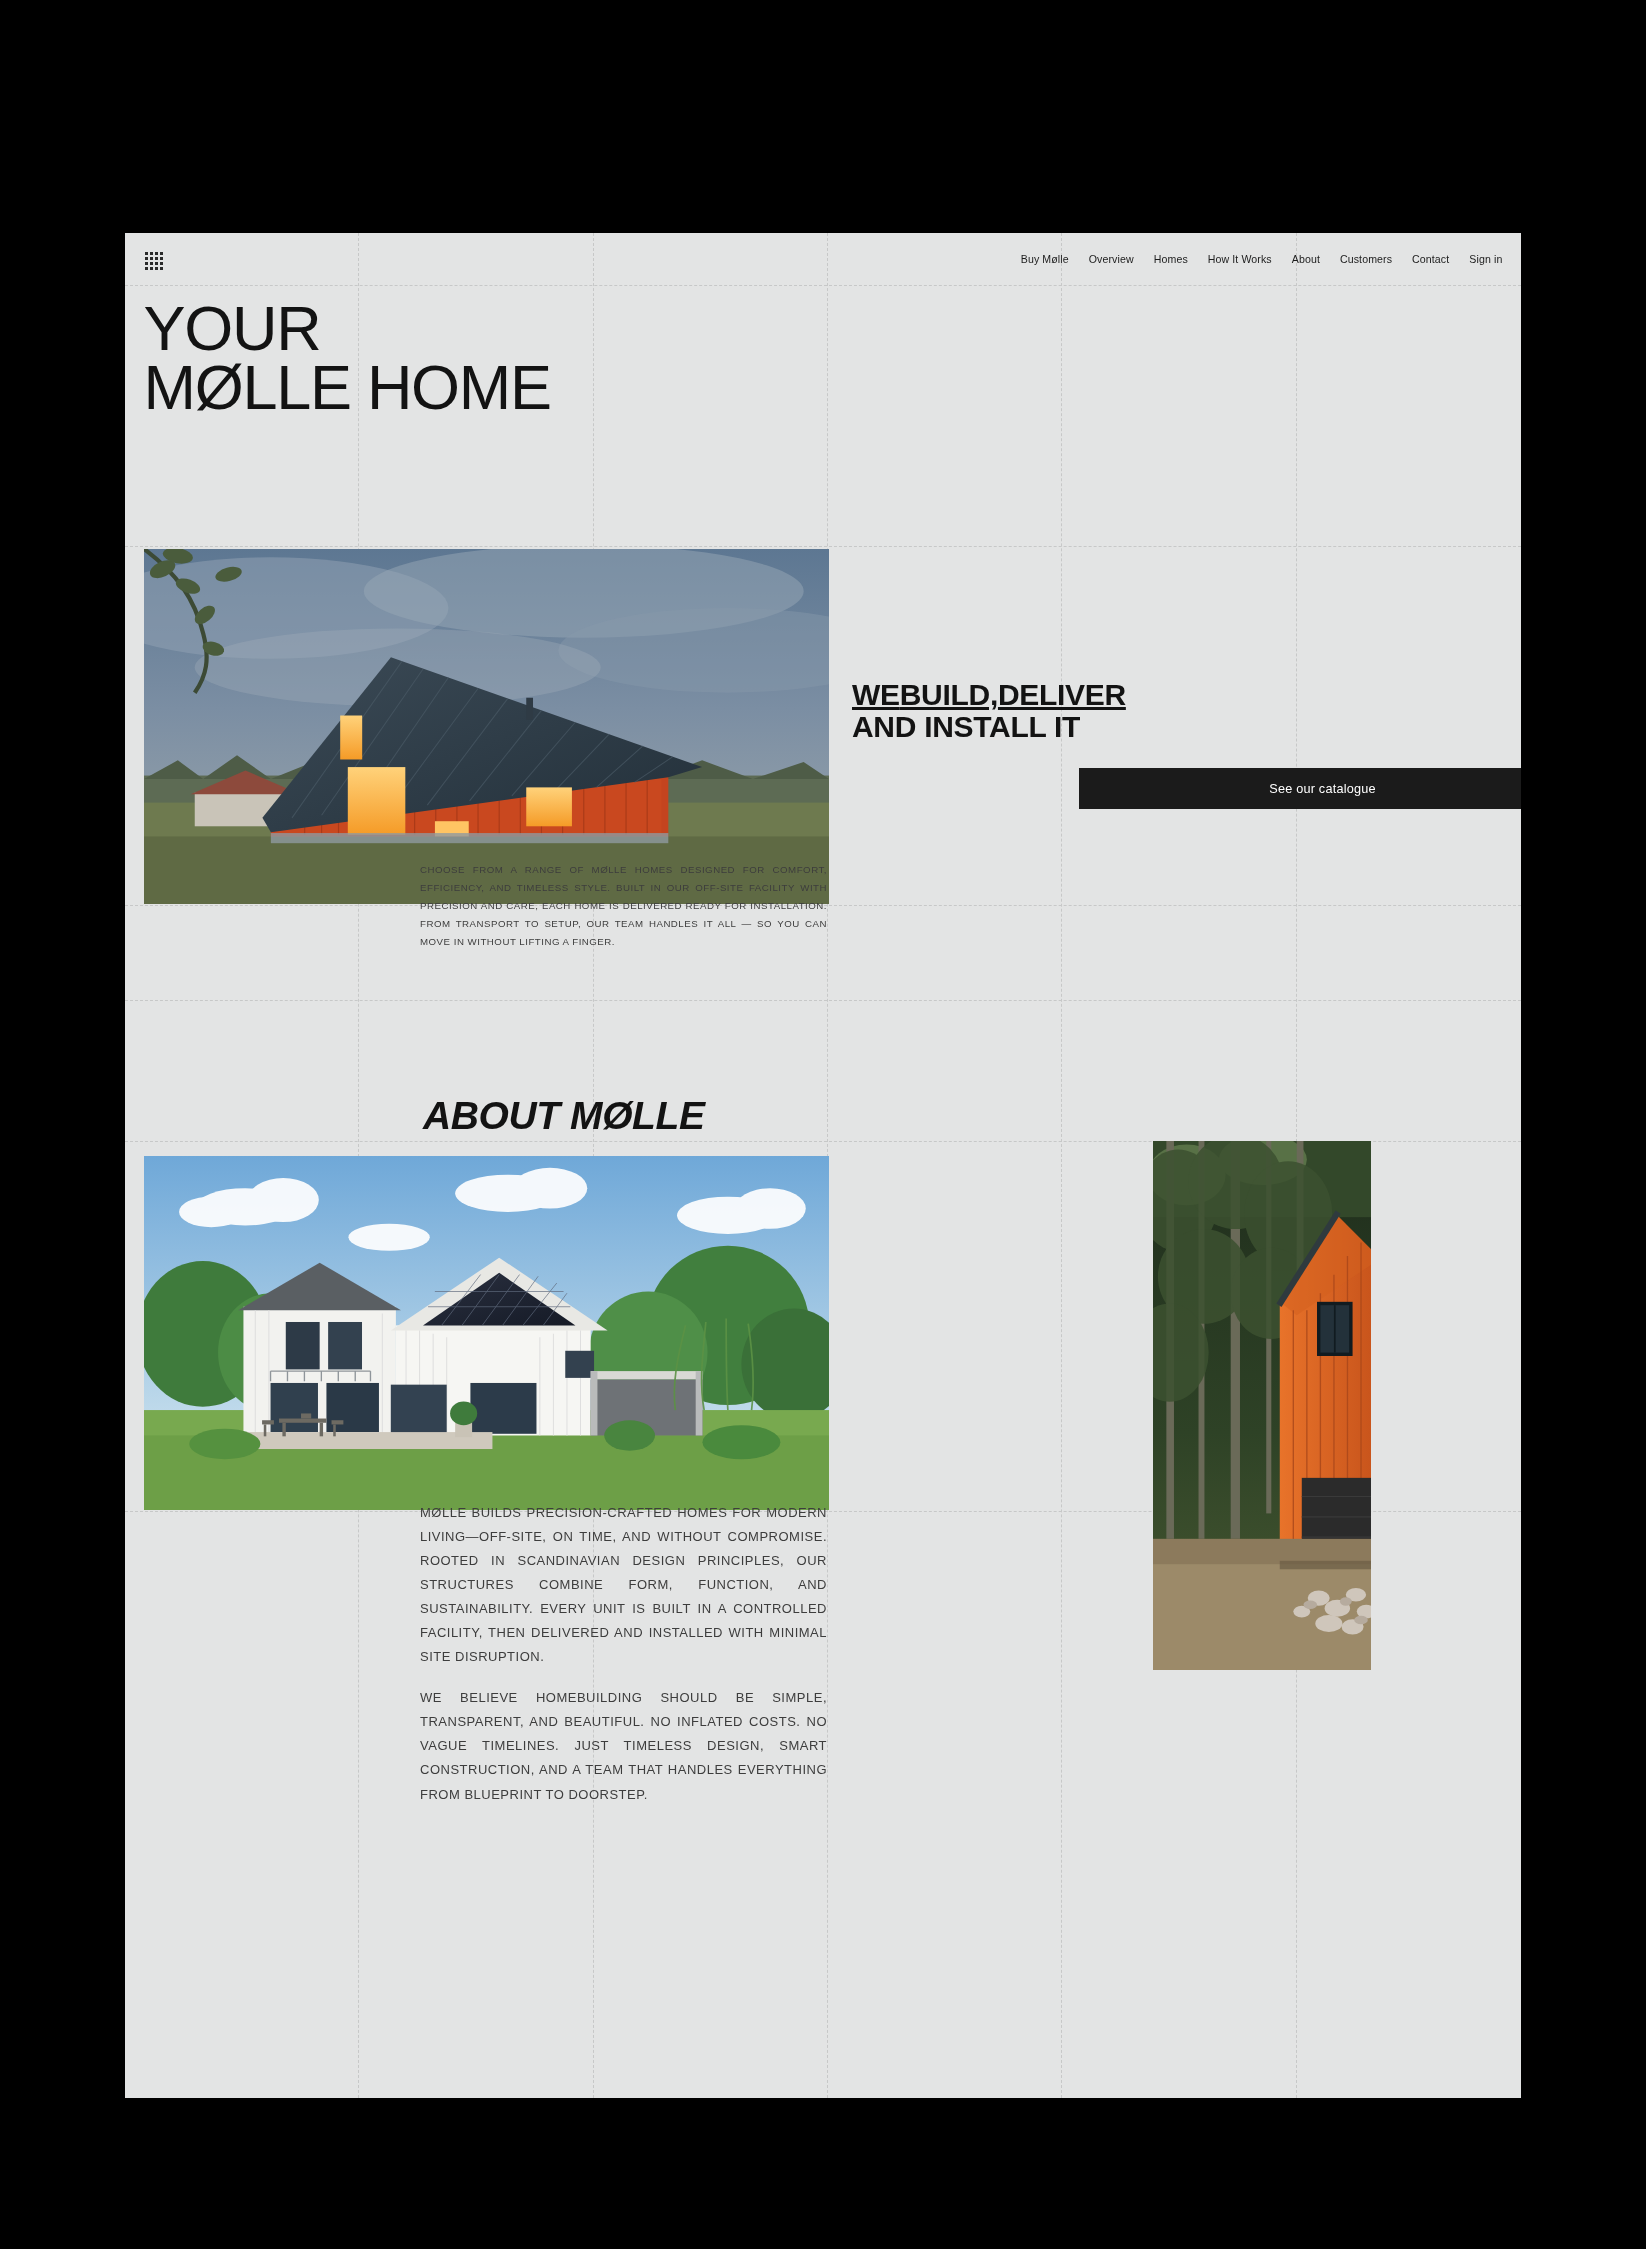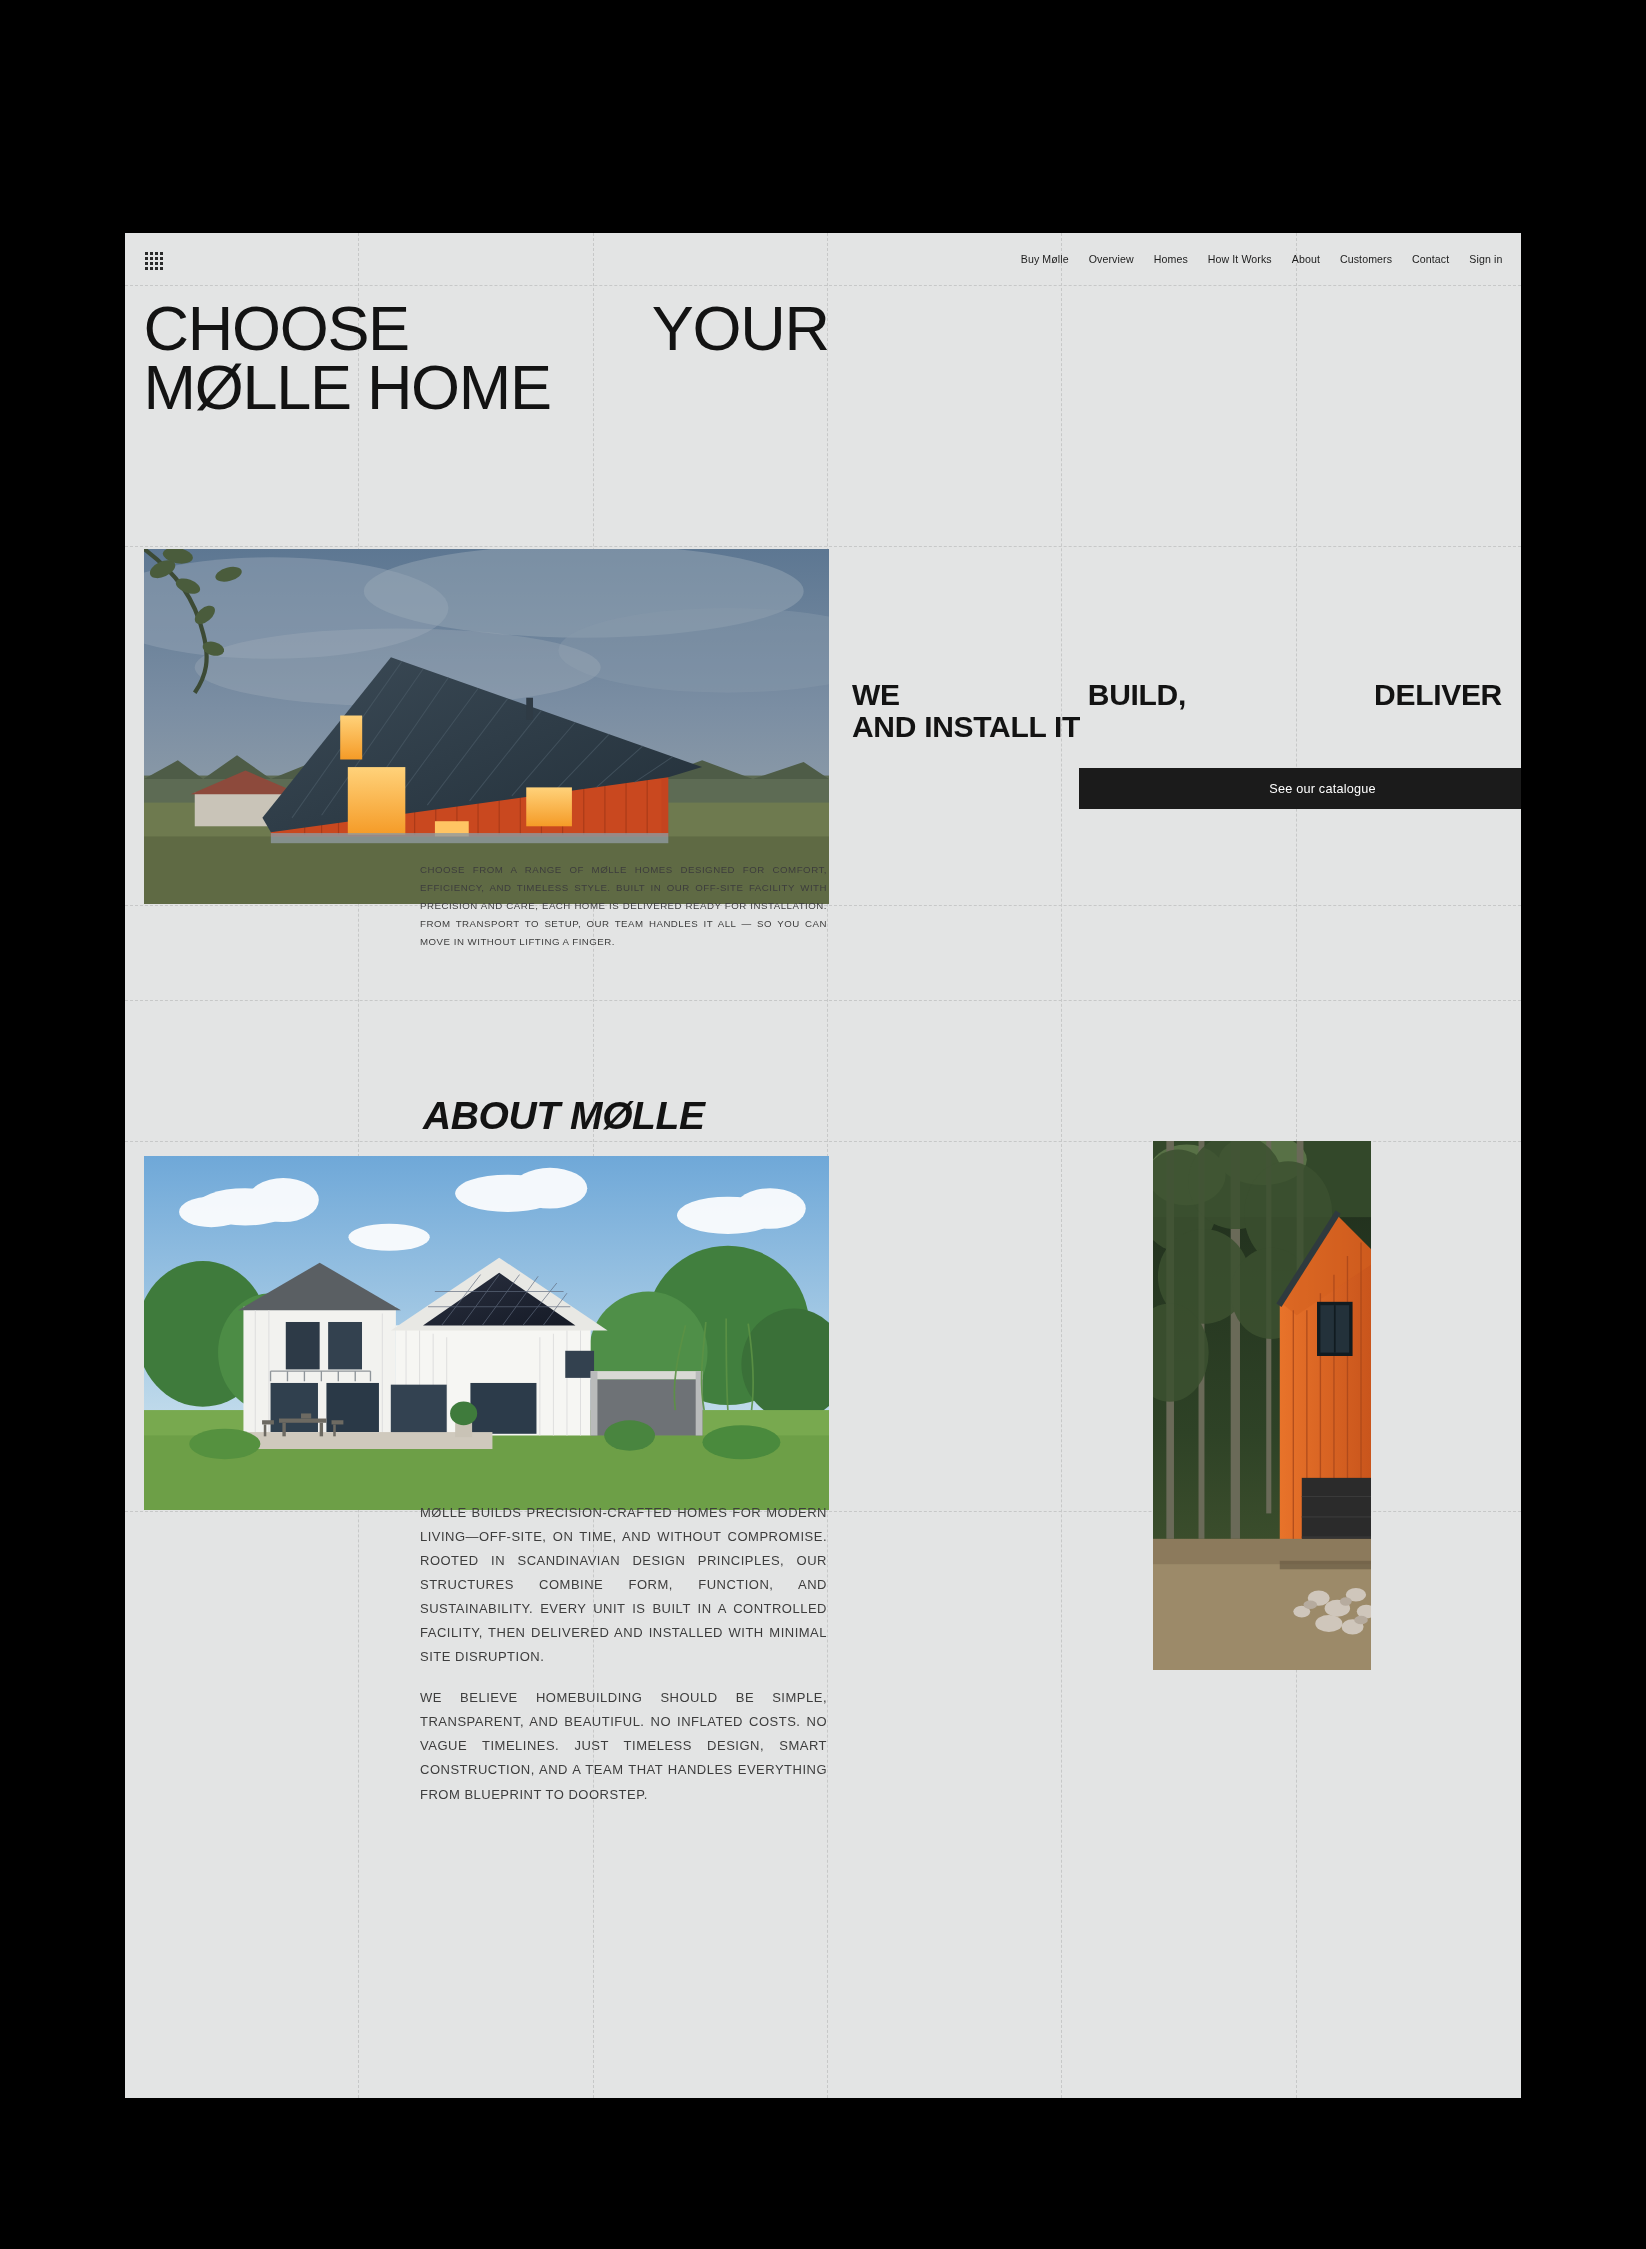--- a/index.html
+++ b/index.html
@@ -106,23 +106,24 @@
     left: 727px;
     top: 446px;
     width: 651px;
     font-size: 30px;
     line-height: 1.05;
     letter-spacing: -0.3px;
     color: #131313;
   }
   .build-line1 {
     display: flex;
-    justify-content: space-between;
+    justify-content: flex-start;
     width: 650px;
     white-space: nowrap;
+    text-decoration: underline;
   }
   .build-line2 { white-space: nowrap; }
 
   .cta {
     position: absolute;
     left: 954px;
     top: 535px;
     width: 487px;
     height: 41px;
     background: #1b1b1b;
@@ -232,21 +233,20 @@
       <a href="#">How It Works</a>
       <a href="#">About</a>
       <a href="#">Customers</a>
       <a href="#">Contact</a>
       <a href="#">Sign in</a>
     </nav>
   </div>
 
   <h1 class="hero-title">
     <span class="hero-line1">
-      <span>CHOOSE</span>
       <span>YOUR</span>
     </span>
     <span class="hero-line2">MØLLE HOME</span>
   </h1>
 
   <div class="hero-img">
     <svg class="illus" viewBox="0 0 810 420" preserveAspectRatio="xMidYMid slice">
       <defs>
         <linearGradient id="sky1" x1="0" y1="0" x2="0" y2="1">
           <stop offset="0%" stop-color="#5d7792"></stop>

